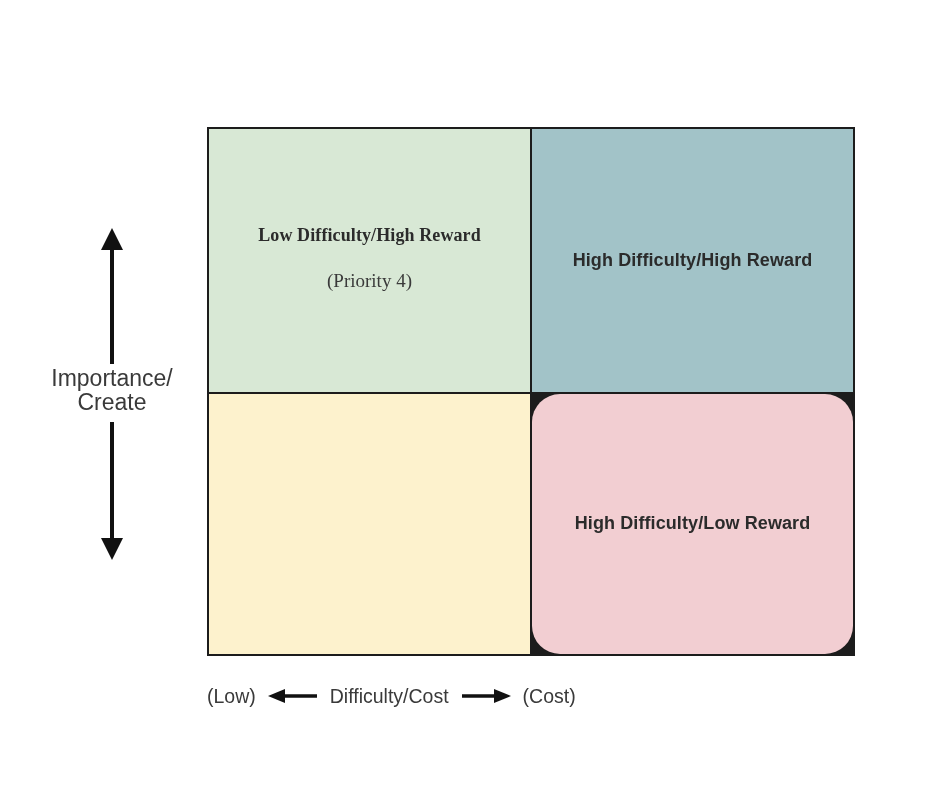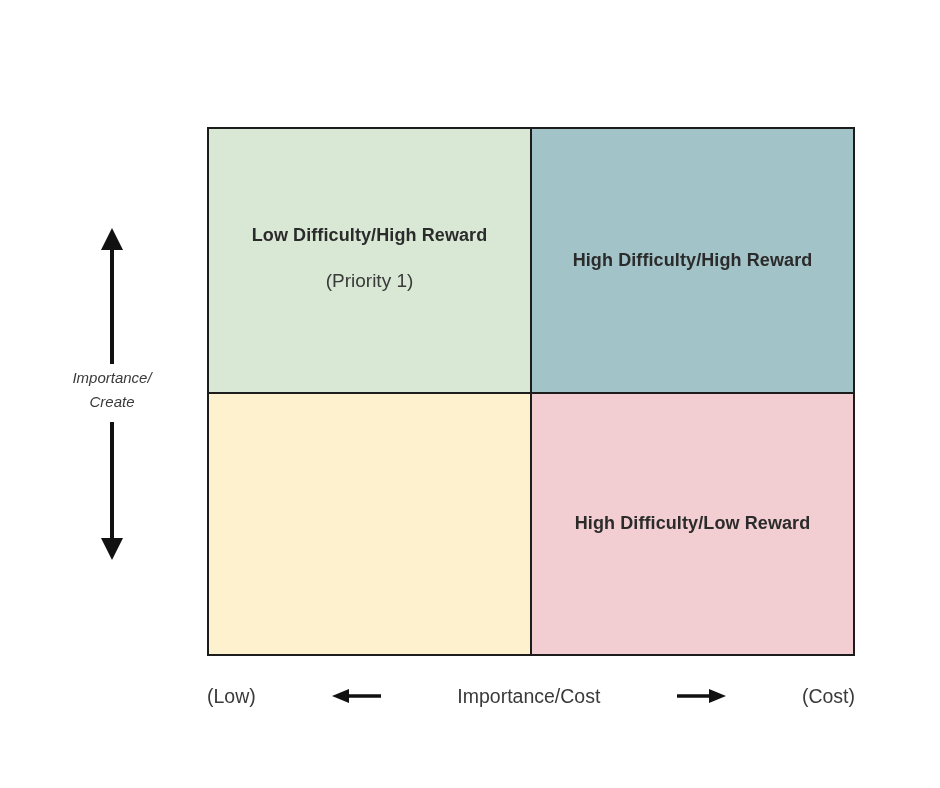--- a/index.html
+++ b/index.html
@@ -31,24 +31,24 @@
   }
   .cell {
     display: flex;
     flex-direction: column;
     align-items: center;
     justify-content: center;
     text-align: center;
     gap: 21px;
     padding: 10px 14px;
   }
-  .cell.tl { background: #d8e8d5; }
+  .cell.tl { background: #d8e8d5; font-family: Liberation Serif, serif; }
   .cell.tr { background: #a2c3c8; }
   .cell.bl { background: #fdf2cd; }
-  .cell.br { background: #f2ced2; }
+  .cell.br { background: #f2ced2; border-radius: 28px; }
   .q-title {
     font-size: 18px;
     font-weight: 700;
     line-height: 1.18;
     color: #2b2b2b;
     max-width: 280px;
     letter-spacing: 0.1px;
   }
   .q-sub {
     font-size: 19px;
@@ -62,52 +62,51 @@
     position: absolute;
     left: 93px;
     top: 224px;
   }
   .y-axis-label {
     position: absolute;
     left: 32px;
     top: 366px;
     width: 160px;
     text-align: center;
-    font-size: 15px;
+    font-size: 23px;
     line-height: 24px;
     color: #3a3a3a;
-    font-style: italic;
   }
   
   .x-axis {
     position: absolute;
     left: 207px;
     top: 681px;
     width: 648px;
     height: 30px;
     display: flex;
     align-items: center;
-    justify-content: space-between;
+    justify-content: flex-start;
     gap: 10px;
     font-size: 19.5px;
     color: #3a3a3a;
   }
   .x-axis .axis-title { padding: 0 2px; }
   .arrow-svg { display: block; }
 </style>
 </head>
 <body>
 
 <div class="canvas">
 
   <div class="matrix">
 
     <div class="cell tl">
       <div class="q-title">Low Difficulty/High Reward</div>
-      <div class="q-sub">(Priority 1)</div>
+      <div class="q-sub">(Priority 4)</div>
     </div>
 
     <div class="cell tr">
       <div class="q-title">High Difficulty/High Reward</div>
     </div>
 
     <div class="cell bl">
     </div>
 
     <div class="cell br">
@@ -127,21 +126,21 @@
     <div>Importance/</div>
     <div>Create</div>
   </div>
 
   <div class="x-axis">
     <span>(Low)</span>
     <svg class="arrow-svg" width="52" height="16" viewBox="0 0 52 16" aria-hidden="true">
       <polygon points="2,8 19,1 19,15" fill="#111"></polygon>
       <line x1="17" y1="8" x2="51" y2="8" stroke="#111" stroke-width="3.4"></line>
     </svg>
-    <span class="axis-title">Importance/Cost</span>
+    <span class="axis-title">Difficulty/Cost</span>
     <svg class="arrow-svg" width="52" height="16" viewBox="0 0 52 16" aria-hidden="true">
       <line x1="1" y1="8" x2="35" y2="8" stroke="#111" stroke-width="3.4"></line>
       <polygon points="50,8 33,1 33,15" fill="#111"></polygon>
     </svg>
     <span>(Cost)</span>
   </div>
 
 </div>
 
 </body></html>

